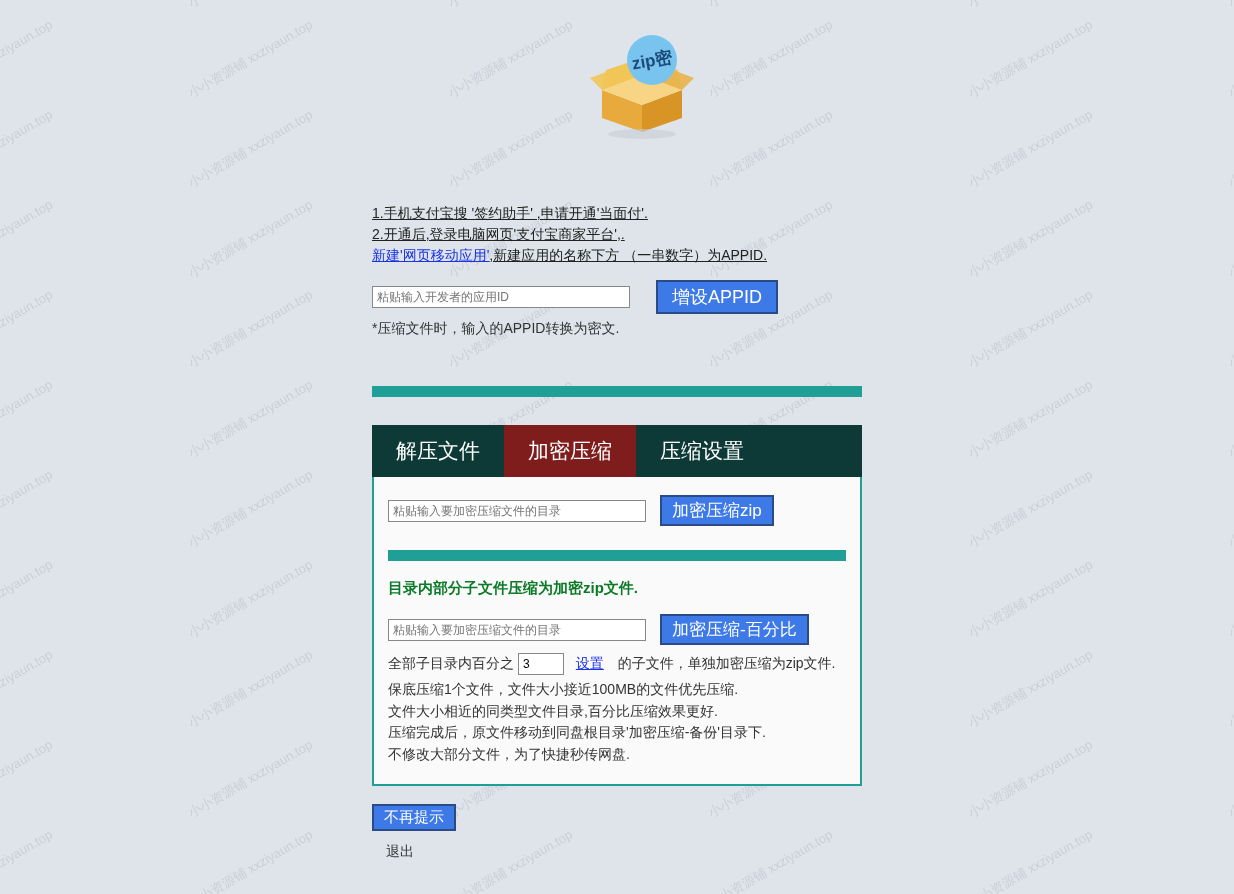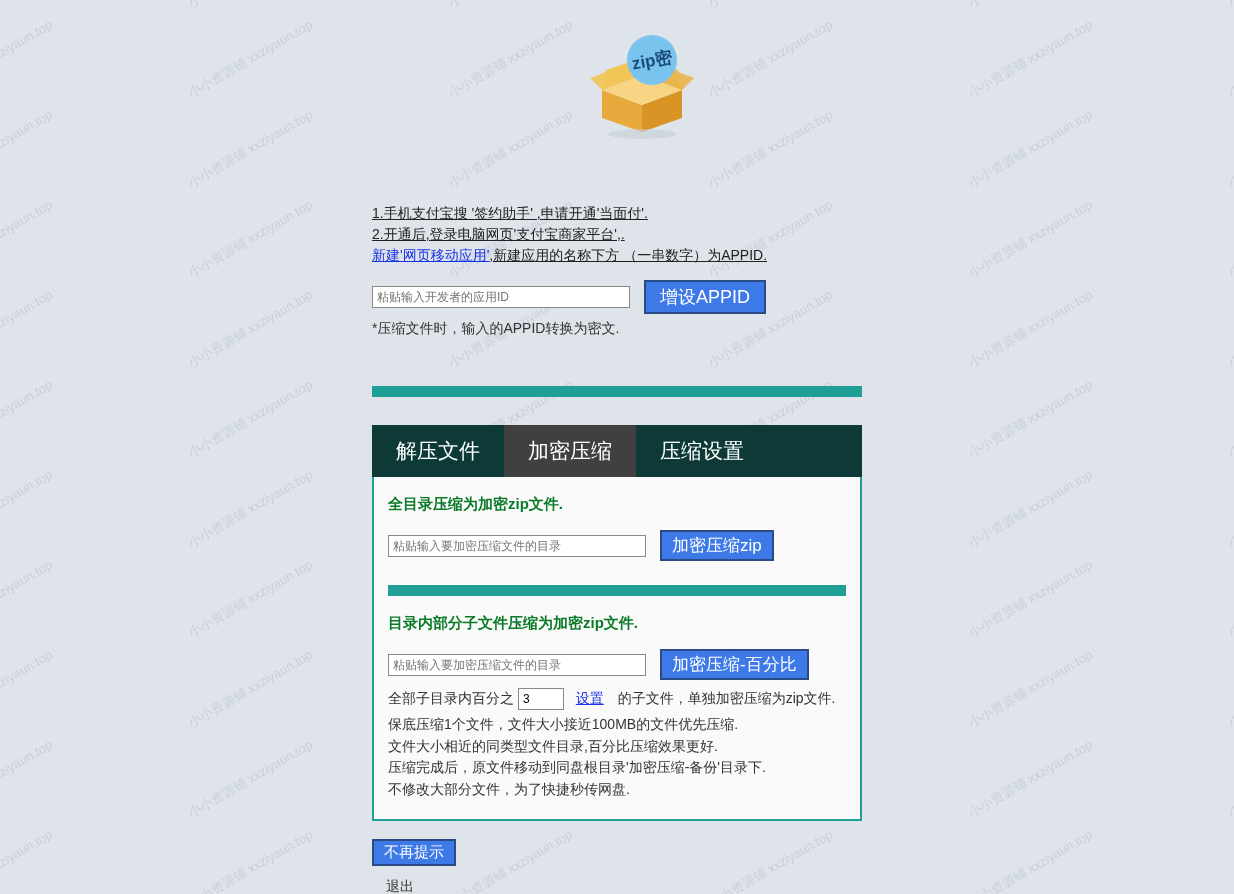--- a/index.html
+++ b/index.html
@@ -40,21 +40,21 @@
     margin-left: 50px;
   }
   .logo svg { width: 120px; height: 110px; }
   .intro {
     color: #222;
     line-height: 1.5;
     margin-bottom: 14px;
     text-decoration: underline;
   }
   .intro a { color: #1a33e6; text-decoration: underline; }
-  .row-appid { display:flex; align-items:center; gap:14px; margin-bottom:6px;}
+  .row-appid { display:flex; align-items:center; gap:26px; margin-bottom:6px;}
   input[type="text"] {
     border: 1px solid #888;
     height: 22px;
     padding: 2px 4px;
     font-size: 12px;
     width: 258px;
     background: #fff;
   }
   .num-input { width: 46px !important; text-align:left; }
   .btn-blue {
@@ -80,21 +80,21 @@
   .tabs {
     display: flex;
     background: #0d3a36;
   }
   .tab {
     padding: 12px 24px;
     color: #fff;
     cursor: pointer;
     font-size: 21px;
   }
-  .tab.active { background: #404040; }
+  .tab.active { background: #7f1d1d; }
   .panel {
     border: 2px solid #1f9f95;
     border-top: none;
     background: #fafafa;
     padding: 18px 14px 18px 14px;
   }
   .section-title {
     color: #0a7a27;
     font-weight: bold;
     font-size: 15px;
@@ -217,21 +217,20 @@
 
   <div class="teal-bar"></div>
 
   <div class="tabs">
     <div class="tab">解压文件</div>
     <div class="tab active">加密压缩</div>
     <div class="tab">压缩设置</div>
   </div>
 
   <div class="panel">
-    <div class="section-title">全目录压缩为加密zip文件.</div>
     <div class="compress-row">
       <input type="text" placeholder="粘贴输入要加密压缩文件的目录" style="">
       <button class="btn-blue-sm">加密压缩zip</button>
     </div>
 
     <div class="teal-bar2"></div>
 
     <div class="section-title">目录内部分子文件压缩为加密zip文件.</div>
     <div class="compress-row">
       <input type="text" placeholder="粘贴输入要加密压缩文件的目录" style="">

